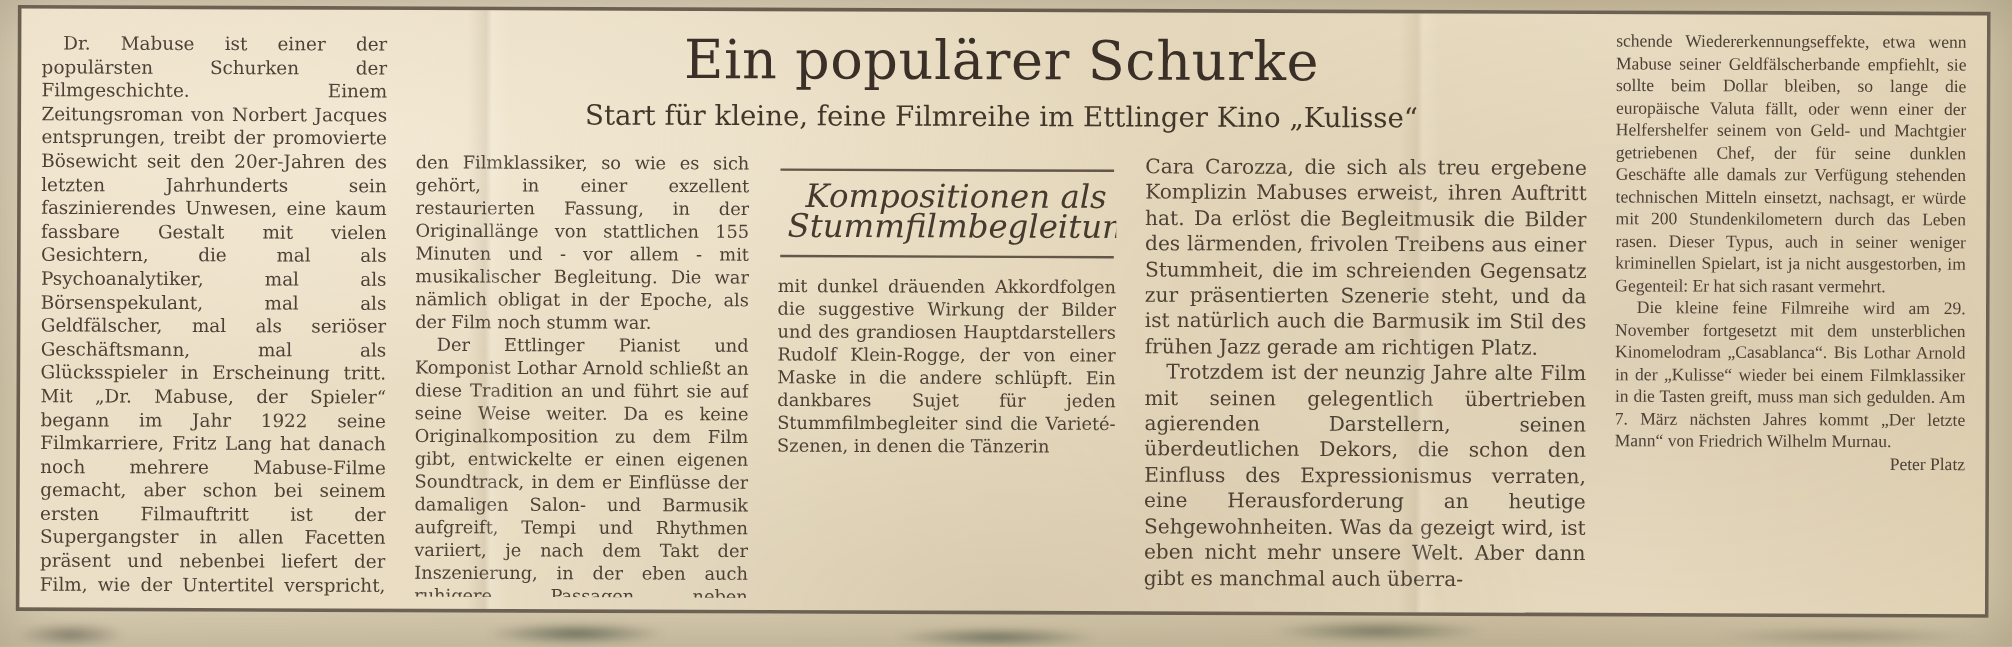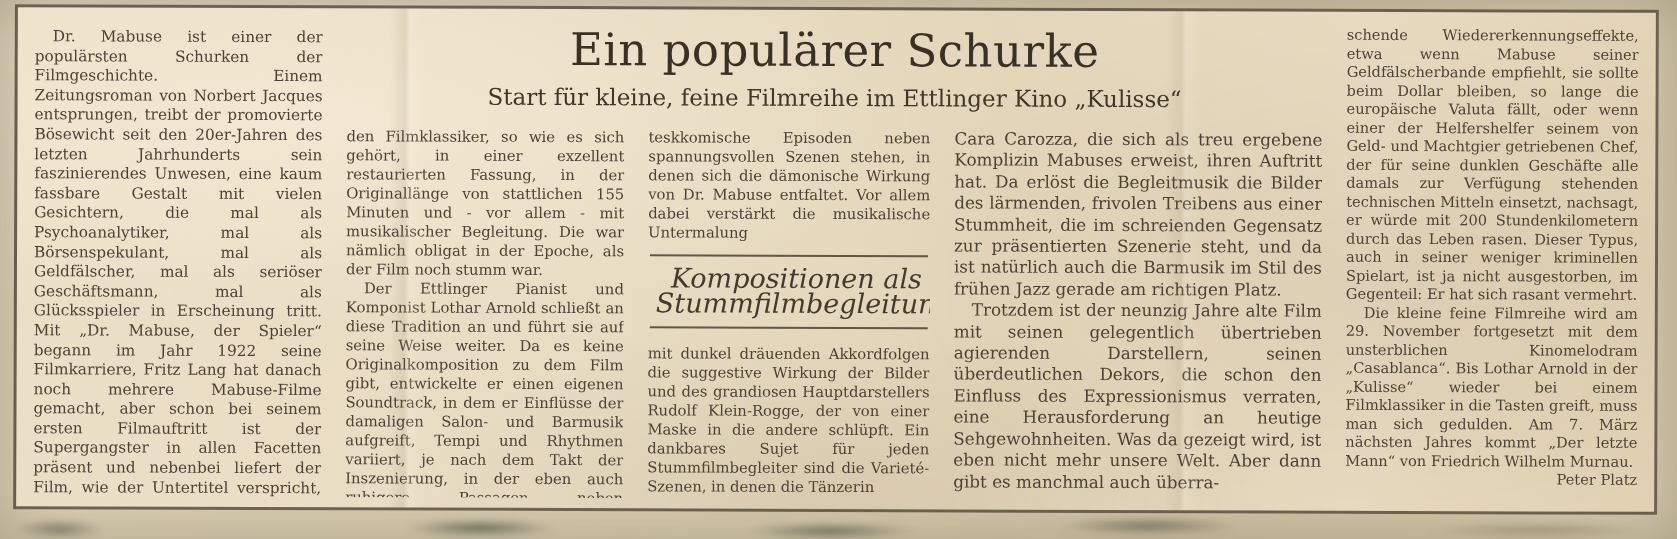--- a/index.html
+++ b/index.html
@@ -54,21 +54,21 @@
   }
   .subhead{
     text-align:center;color:#413629;
     font-size:23px;line-height:27px;margin:9px 0 16px 0;font-weight:400;
   }
   p.bp{margin:0;text-align:justify;}
   .ind{text-indent:18px;}
   .col1 p, .col5 p{font-size:15.3px;line-height:19.6px;}
   .col1{padding-top:8px;}
   .col5{padding-top:2px;font-size:0;}
-  .col5 p{font-size:14.6px;line-height:18.5px;}
+  .col5 p{font-size:14.6px;line-height:18.5px;font-family:Liberation Serif, serif;}
   .mc2 p, .mc3 p{font-size:14.8px;line-height:19px;}
   .mc4 p{font-size:16.8px;line-height:21.4px;}
   .crosshead{
     border-top:2px solid rgba(74,63,50,0.85);
     border-bottom:2px solid rgba(74,63,50,0.85);
     margin:13px 2px 15px 2px;padding:9px 6px 11px 6px;
     text-align:right;font-size:27px;line-height:25px;color:#443a2e;font-style:italic;
   }
   .byline{float:right;font-weight:400;padding-left:10px;}
 </style>
@@ -93,21 +93,20 @@
       <h2 class="subhead">Start für kleine, feine Filmreihe im Ettlinger Kino „Kulisse“</h2>
 
       <div class="mid-cols">
 
         <div class="col mc2">
           <p class="bp">den Filmklassiker, so wie es sich gehört, in einer exzellent restaurierten Fassung, in der Originallänge von stattlichen 155 Minuten und - vor allem - mit musikalischer Begleitung. Die war nämlich obligat in der Epoche, als der Film noch stumm war.</p>
           <p class="bp ind">Der Ettlinger Pianist und Komponist Lothar Arnold schließt an diese Tradition an und führt sie auf seine Weise weiter. Da es keine Originalkomposition zu dem Film gibt, entwickelte er einen eigenen Soundtrack, in dem er Einflüsse der damaligen Salon- und Barmusik aufgreift, Tempi und Rhythmen variiert, je nach dem Takt der Inszenierung, in der eben auch ruhigere Passagen neben turbulenten Verfolgungsjagden, gro-</p>
         </div>
 
         <div class="col mc3">
-          <p class="bp">teskkomische Episoden neben spannungsvollen Szenen stehen, in denen sich die dämonische Wirkung von Dr. Mabuse entfaltet. Vor allem dabei verstärkt die musikalische Untermalung</p>
           <div class="crosshead">Kompositionen als Stummfilmbegleitung</div>
           <p class="bp">mit dunkel dräuenden Akkordfolgen die suggestive Wirkung der Bilder und des grandiosen Hauptdarstellers Rudolf Klein-Rogge, der von einer Maske in die andere schlüpft. Ein dankbares Sujet für jeden Stummfilmbegleiter sind die Varieté-Szenen, in denen die Tänzerin</p>
         </div>
 
         <div class="col mc4">
           <p class="bp">Cara Carozza, die sich als treu ergebene Komplizin Mabuses erweist, ihren Auftritt hat. Da erlöst die Begleitmusik die Bilder des lärmenden, frivolen Treibens aus einer Stummheit, die im schreienden Gegensatz zur präsentierten Szenerie steht, und da ist natürlich auch die Barmusik im Stil des frühen Jazz gerade am richtigen Platz.</p>
           <p class="bp ind">Trotzdem ist der neunzig Jahre alte Film mit seinen gelegentlich übertrieben agierenden Darstellern, seinen überdeutlichen Dekors, die schon den Einfluss des Expressionismus verraten, eine Herausforderung an heutige Sehgewohnheiten. Was da gezeigt wird, ist eben nicht mehr unsere Welt. Aber dann gibt es manchmal auch überra-</p>
         </div>
 
       </div>

